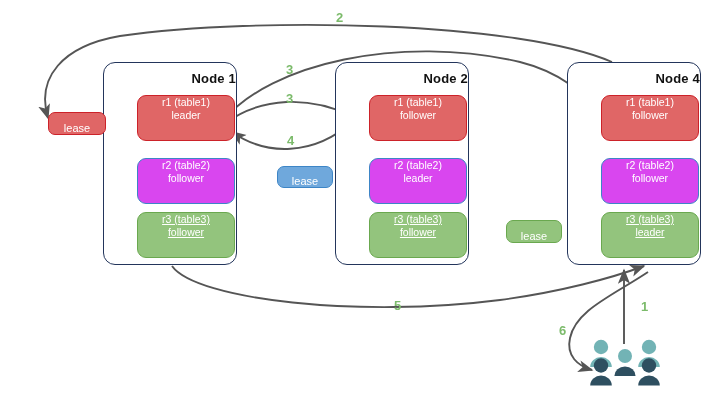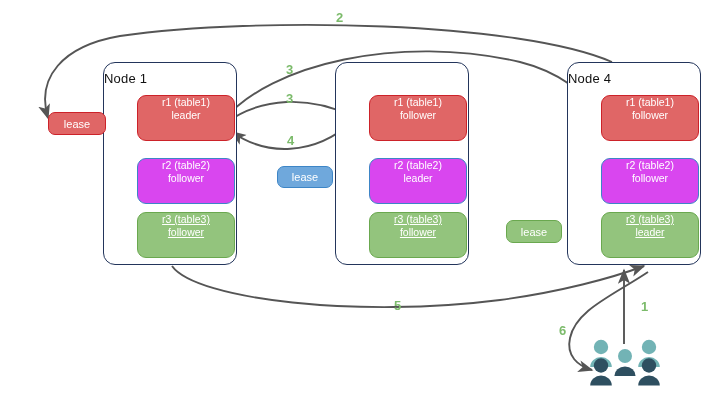--- a/index.html
+++ b/index.html
@@ -11,23 +11,23 @@
     position:absolute;
     border:1.6px solid #23355b;
     border-radius:12px;
     background:#ffffff;
     box-sizing:border-box;
   }
   .node-title{
     position:absolute;
     left:0;right:0;
     top:8px;
-    text-align:left;
+    text-align:right;
     font-size:13px;
-    font-weight:normal;
+    font-weight:bold;
     color:#111111;
     letter-spacing:.2px;
   }
   .replica{
     position:absolute;
     left:33px;
     width:98px;
     height:46px;
     border-radius:9px;
     box-sizing:border-box;
@@ -44,21 +44,21 @@
   }
   .rep-red{background:#e06666;border-color:#cc2229;}
   .rep-blue{background:#d946ef;border-color:#3d85c6;}
   .rep-green{background:#93c47d;border-color:#6aa84f;text-decoration:underline;}
 
   .lease{
     position:absolute;
     border-radius:7px;
     box-sizing:border-box;
     display:flex;
-    align-items:center;
+    align-items:flex-end;
     justify-content:center;
     color:#ffffff;
     font-size:11px;
     border-width:1.6px;
     border-style:solid;
     white-space:nowrap;
   }
   .lease-red{background:#e06666;border-color:#cc2229;}
   .lease-blue{background:#6fa8dc;border-color:#3d85c6;}
   .lease-green{background:#93c47d;border-color:#6aa84f;}
@@ -109,20 +109,21 @@
       <span>r2 (table2)</span>
       <span>follower</span>
     </div>
     <div class="replica rep-green" style="top:149px;">
       <span>r3 (table3)</span>
       <span>follower</span>
     </div>
   </div>
 
   <div class="node-box" style="left:335px;top:62px;width:134px;height:203px;">
+    <div class="node-title">Node 2</div>
     <div class="replica rep-red" style="top:32px;">
       <span>r1 (table1)</span>
       <span>follower</span>
     </div>
     <div class="replica rep-blue" style="top:95px;">
       <span>r2 (table2)</span>
       <span>leader</span>
     </div>
     <div class="replica rep-green" style="top:149px;">
       <span>r3 (table3)</span>

